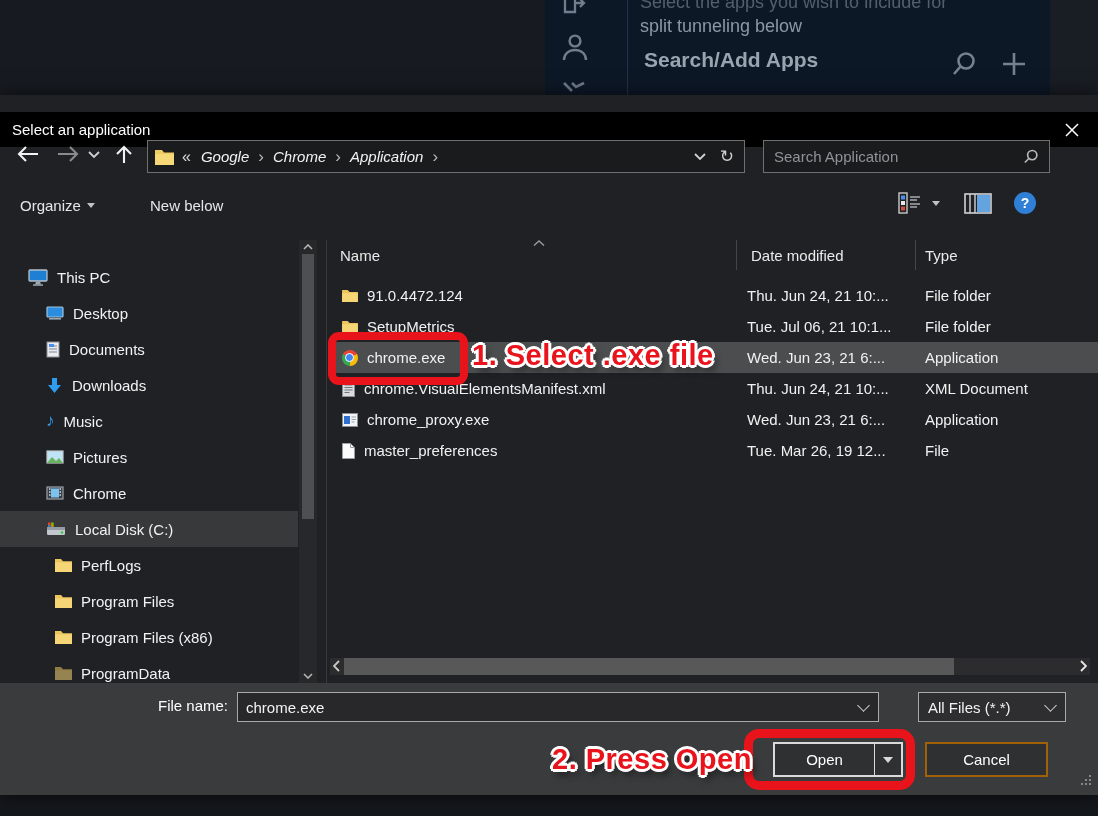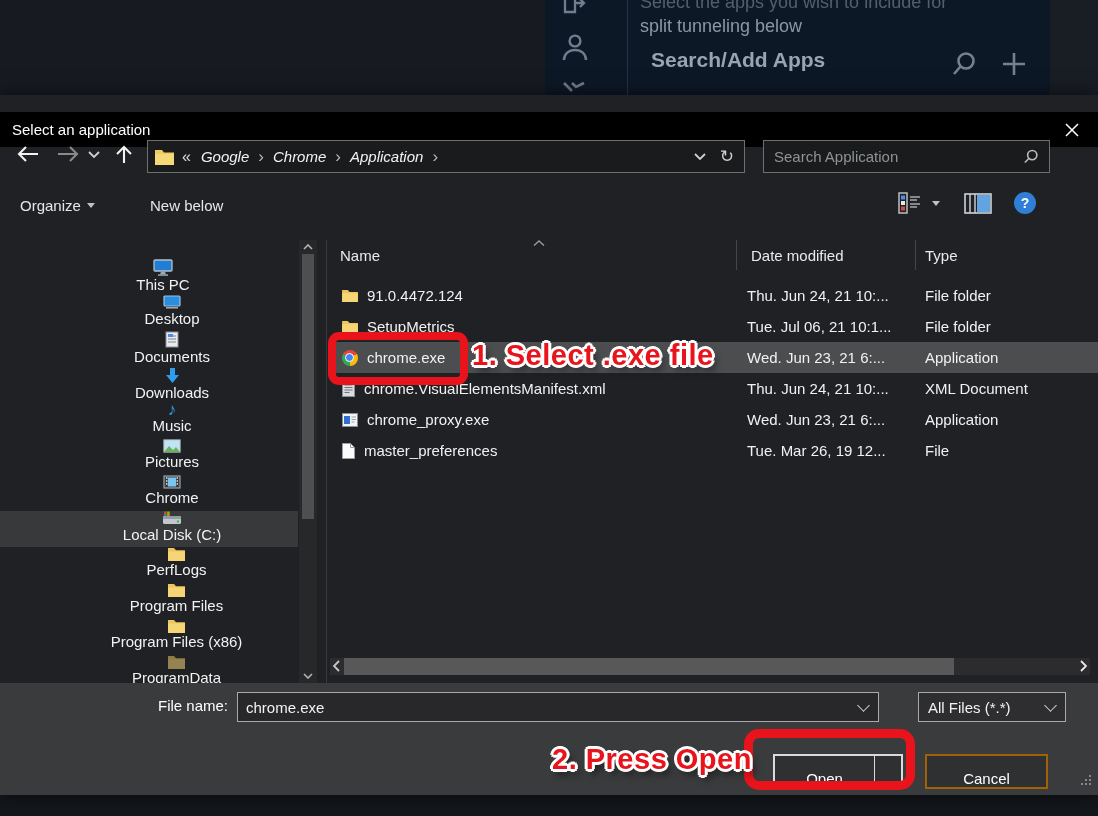--- a/index.html
+++ b/index.html
@@ -13,21 +13,21 @@
 
   
   .bg-left  { left:0; top:0; width:545px; height:95px; background:#171b21; }
   .bg-right { left:1050px; top:0; width:48px; height:95px; background:#191d24; }
   .app { left:545px; top:0; width:505px; height:95px; background:#0d1827; overflow:hidden; }
   .app-rail { position:absolute; left:0; top:0; width:80px; height:95px; }
   .app-divider { position:absolute; left:82px; top:0; width:1px; height:95px; background:#223349; }
   .app-line { position:absolute; left:95px; font-size:18px; color:#8d97a4; }
   .app-line.l1 { top:-8px; opacity:.55; }
   .app-line.l2 { top:16px; }
-  .app-heading { position:absolute; left:106px; top:48px; font-size:21px; font-weight:bold; color:#9aa4b1; }
+  .app-heading { position:absolute; left:99px; top:48px; font-size:21px; font-weight:bold; color:#9aa4b1; }
   .rail-ic { position:absolute; left:16px; }
 
   
   .dialog { left:0; top:95px; width:1098px; height:700px; background:#1f2124;
             box-shadow:0 0 18px rgba(0,0,0,.65); z-index:10; }
   .titlebar { position:absolute; left:0; top:0; width:100%; height:35px; background:#000;
               display:flex; align-items:center;margin-top:17px; }
   .title { margin-left:12px; font-size:15px; color:#fff; }
   .closebtn { position:absolute; right:4px; top:0; width:44px; height:35px;
               display:flex; align-items:center; justify-content:center; }
@@ -49,21 +49,21 @@
   .sb-mag { margin-left:auto; margin-right:10px; }
 
   .toolbar { position:absolute; left:0; top:85px; width:100%; height:58px; }
   .tb-item { position:absolute; top:17px; font-size:15px; color:#e6e6e6; display:flex; align-items:center; gap:6px; }
   .tb-caret { width:0; height:0; border-left:4px solid transparent; border-right:4px solid transparent;
               border-top:5px solid #c2c2c2; }
   .tb-right { position:absolute; top:12px; display:flex; align-items:center; }
 
   
   .sidebar { position:absolute; left:0; top:145px; width:298px; height:443px; overflow:hidden; }
-  .sitem { position:relative; height:36px; display:flex; align-items:center; font-size:15px; color:#f2f2f2;flex-direction:column; }
+  .sitem { position:relative; height:36px; display:flex; align-items:center; gap:9px; font-size:15px; color:#f2f2f2; }
   .sitem.first { margin-top:19px; }
   .lvl0 { padding-left:28px; } .lvl1 { padding-left:46px; } .lvl2 { padding-left:55px; }
   .sitem.sel { background:#38393a; }
   .note-glyph { color:#2e9df0; font-size:17px; line-height:14px; }
   .sscroll { position:absolute; left:299px; top:145px; width:18px; height:443px; background:#27282a; }
   .sscroll .thumb { position:absolute; left:3px; top:14px; width:12px; height:265px; background:#4e4f51; }
   .vdiv { position:absolute; left:326px; top:145px; width:1px; height:443px; background:#3a3a3a; }
 
   
   .fpane { position:absolute; left:330px; top:145px; width:768px; height:443px; }
@@ -93,21 +93,21 @@
   .footer { position:absolute; left:0; top:588px; width:100%; height:112px; background:#3a3b3c; }
   .fn-label { position:absolute; left:0; top:14px; width:228px; text-align:right; font-size:15px; color:#fff; }
   .fn-input-wrap { position:absolute; left:237px; top:9px; width:642px; height:30px; background:#28282a;
                    border:1px solid #a9a9a9; display:flex; align-items:center; }
   .fn-input { flex:1; background:transparent; border:none; outline:none; color:#f2f2f2; font-size:15px;
               padding-left:8px; font-family:"Liberation Sans",sans-serif; }
   .ftype { position:absolute; left:918px; top:9px; width:148px; height:30px; background:#2e2e30;
            border:1px solid #a9a9a9; display:flex; align-items:center; font-size:15px; color:#f2f2f2; padding-left:9px; }
   .chev-dn { width:9px; height:9px; border-right:1.6px solid #cfcfcf; border-bottom:1.6px solid #cfcfcf;
              transform:rotate(45deg); margin:-4px 10px 0 auto; flex:none; }
-  .btn { position:absolute; top:71px; height:35px; background:#2f3031; display:flex; align-items:flex-end;
+  .btn { position:absolute; top:59px; height:35px; background:#2f3031; display:flex; align-items:center;
          justify-content:center; font-size:15px; color:#fff; }
   .openbtn { left:773px; width:130px; border:2px solid #dadada; padding:0; }
   .open-main { flex:1; text-align:center; }
   .open-sep { width:1px; height:100%; background:#dadada; }
   .open-arrow { width:26px; display:flex; align-items:center; justify-content:center; }
   .open-arrow i { width:0; height:0; border-left:5px solid transparent; border-right:5px solid transparent;
                   border-top:6px solid #d8d8d8; }
   .cancelbtn { left:925px; width:123px; border:2px solid #a16207; }
   .grip { position:absolute; right:6px; top:90px; }
 

